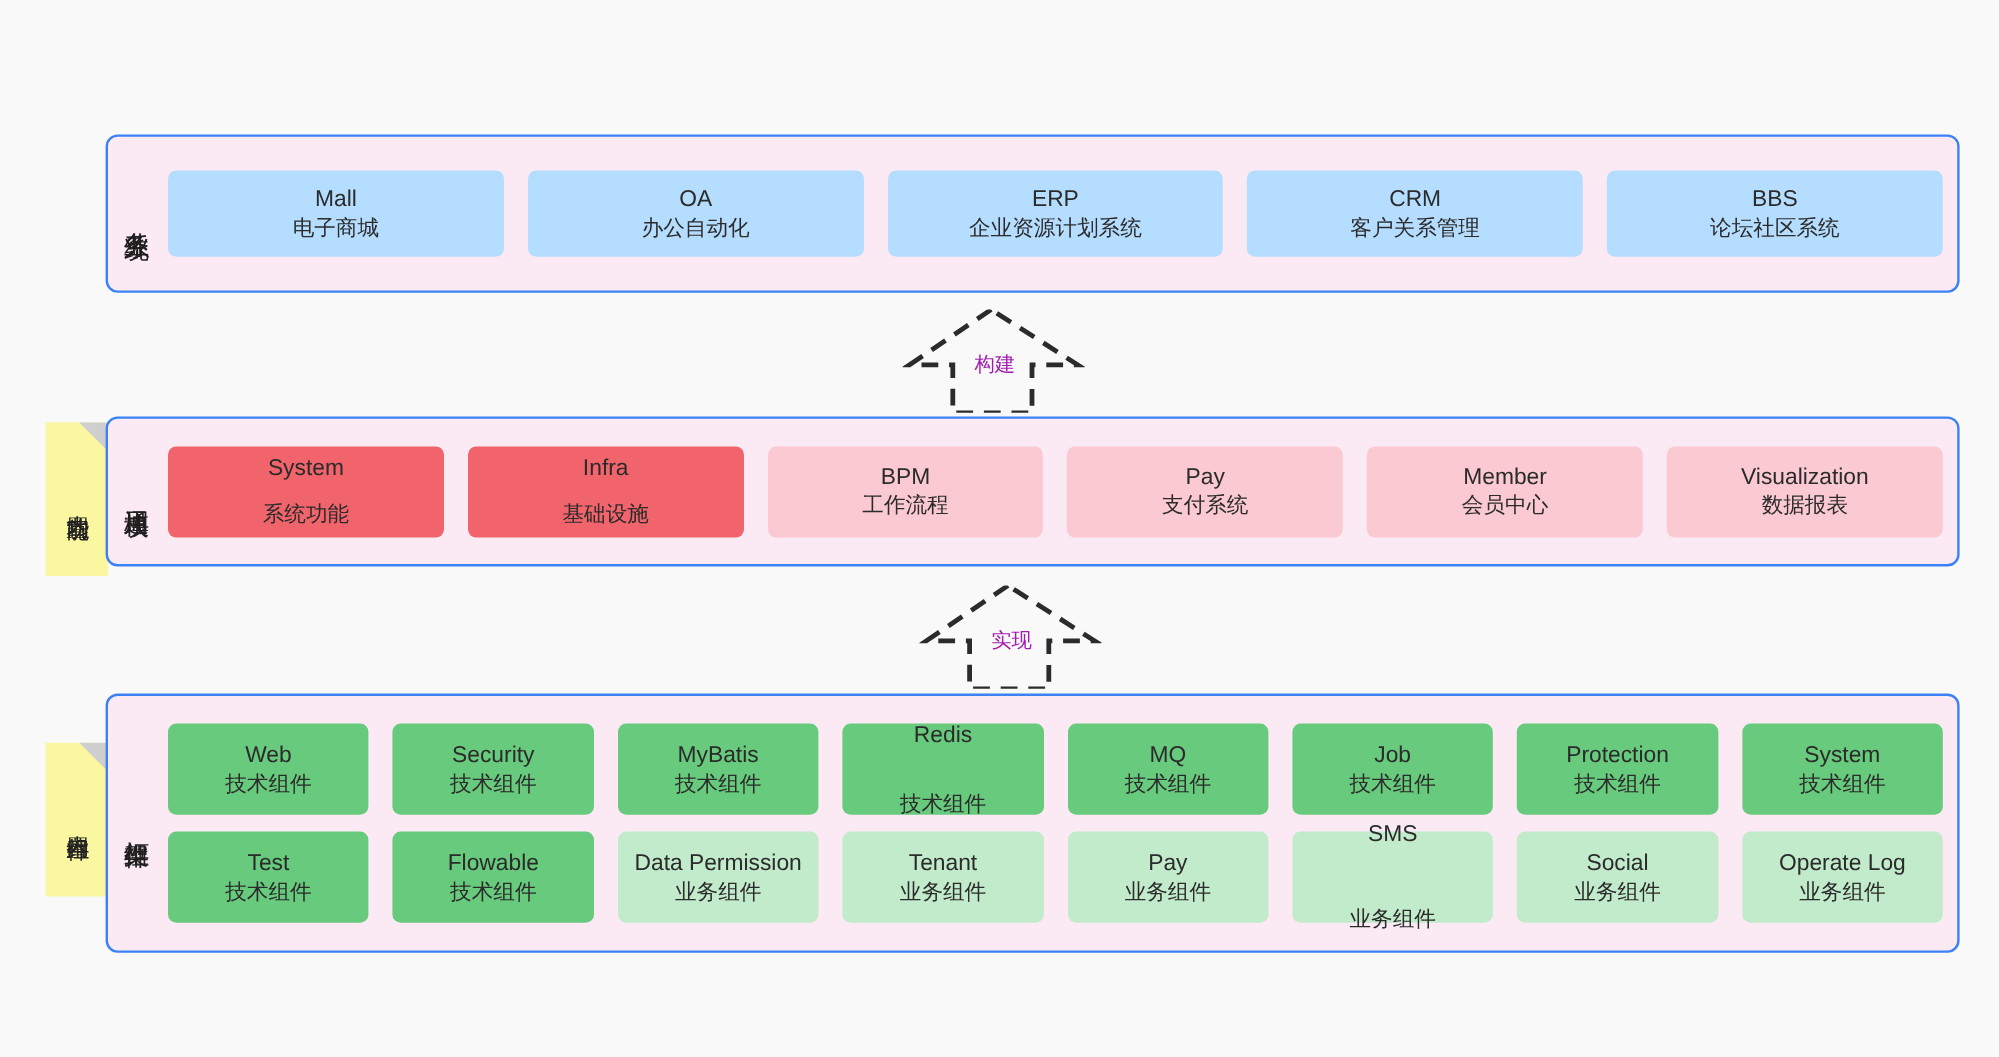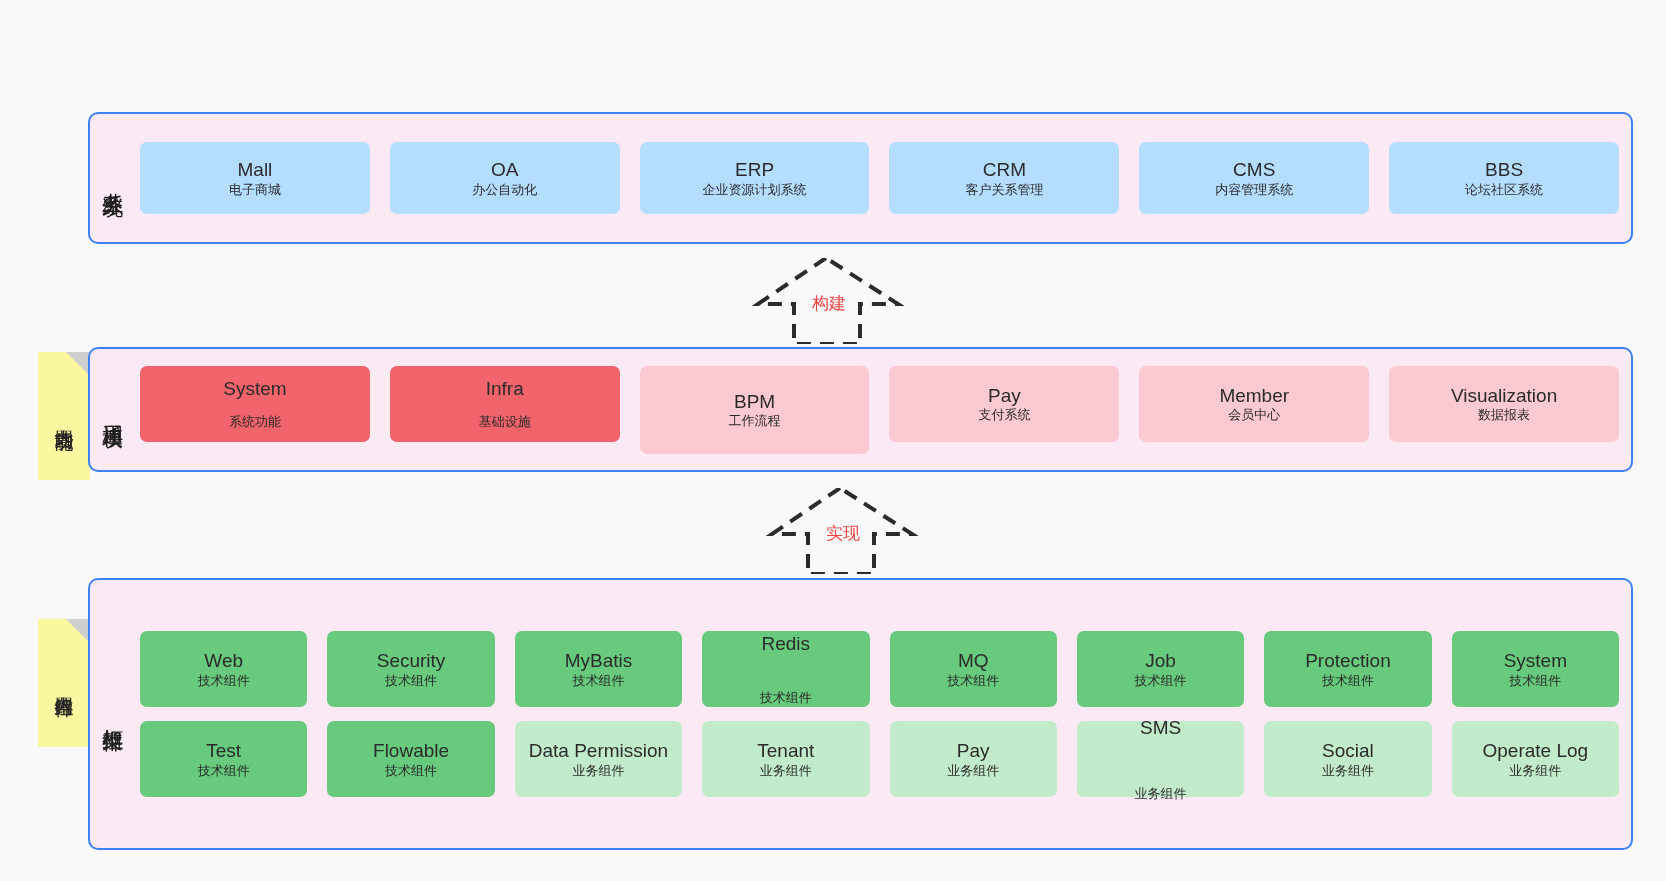--- a/index.html
+++ b/index.html
@@ -70,21 +70,21 @@
     line-height: 1.25;
     color: #2b2b2b;
     padding: 4px 6px;
     box-sizing: border-box;
   }
   .card .en {
     font-size: 19px;
     white-space: nowrap;
   }
   .card .cn {
-    font-size: 13px;
+    font-size: 18px;
     font-family: Liberation Serif, serif;
   }
   .card.wrap .en { white-space: normal; }
 
   
   .c-blue       { background: #b5ddff; }
   .c-red        { background: #f2646b; gap: 14px; }
   .c-pink       { background: #fbc9d1; }
   .c-green      { background: #67ca7c; }
   .c-greenlight { background: #c2ebcb; }
@@ -117,21 +117,21 @@
   }
 
   
   .arrow {
     position: absolute;
     pointer-events: none;
   }
   .arrow-label {
     position: absolute;
     font-size: 17px;
-    color: #ef4444;
+    color: #a21caf;
     background: transparent;
     white-space: nowrap;
     user-select: none;
   }
 </style>
 </head>
 <body>
 
 <div class="tier" id="tier-0" style="left:88px; top:112px; width:1545px; height:132px;">
   <div class="tier-title">业务系统</div>
@@ -145,24 +145,20 @@
         <span class="en">OA</span>
         <span class="cn">办公自动化</span>
       </div>
       <div class="card c-blue" style="height:72px;">
         <span class="en">ERP</span>
         <span class="cn">企业资源计划系统</span>
       </div>
       <div class="card c-blue" style="height:72px;">
         <span class="en">CRM</span>
         <span class="cn">客户关系管理</span>
-      </div>
-      <div class="card c-blue" style="height:72px;">
-        <span class="en">CMS</span>
-        <span class="cn">内容管理系统</span>
       </div>
       <div class="card c-blue" style="height:72px;">
         <span class="en">BBS</span>
         <span class="cn">论坛社区系统</span>
       </div>
     </div>
   </div>
 </div>
 
 <svg class="arrow" style="left:752px; top:258px; width:152px; height:86px;" viewBox="0 0 152 86">
@@ -180,21 +176,21 @@
   <div class="tier-body">
     <div class="row">
       <div class="card c-red" style="height:76px;">
         <span class="en">System</span>
         <span class="cn">系统功能</span>
       </div>
       <div class="card c-red" style="height:76px;">
         <span class="en">Infra</span>
         <span class="cn">基础设施</span>
       </div>
-      <div class="card c-pink" style="height:88px;">
+      <div class="card c-pink" style="height:76px;">
         <span class="en">BPM</span>
         <span class="cn">工作流程</span>
       </div>
       <div class="card c-pink" style="height:76px;">
         <span class="en">Pay</span>
         <span class="cn">支付系统</span>
       </div>
       <div class="card c-pink" style="height:76px;">
         <span class="en">Member</span>
         <span class="cn">会员中心</span>
@@ -210,21 +206,21 @@
 <svg class="arrow" style="left:766px; top:488px; width:152px; height:86px;" viewBox="0 0 152 86">
   <polyline points="74,0 6,46 42,46 42,86 108,86 108,46 146,46 74,0" fill="none" stroke="#2b2b2b" stroke-width="4" stroke-dasharray="14,9" stroke-linecap="butt" stroke-linejoin="miter"></polyline>
 </svg>
 <div class="arrow-label" style="left:826px; top:522px;">实现</div>
 
 <div class="note" style="left:38px; top:619px; width:52px; height:128px;">
   <span class="fold"></span>
   <span>内置组件</span>
 </div>
 
-<div class="tier" id="tier-2" style="left:88px; top:578px; width:1545px; height:272px;">
+<div class="tier" id="tier-2" style="left:88px; top:578px; width:1545px; height:216px;">
   <div class="tier-title">框架组件</div>
   <div class="tier-body">
 
     <div class="row">
       <div class="card c-green" style="height:76px;">
         <span class="en">Web</span>
         <span class="cn">技术组件</span>
       </div>
       <div class="card c-green" style="height:76px;">
         <span class="en">Security</span>

